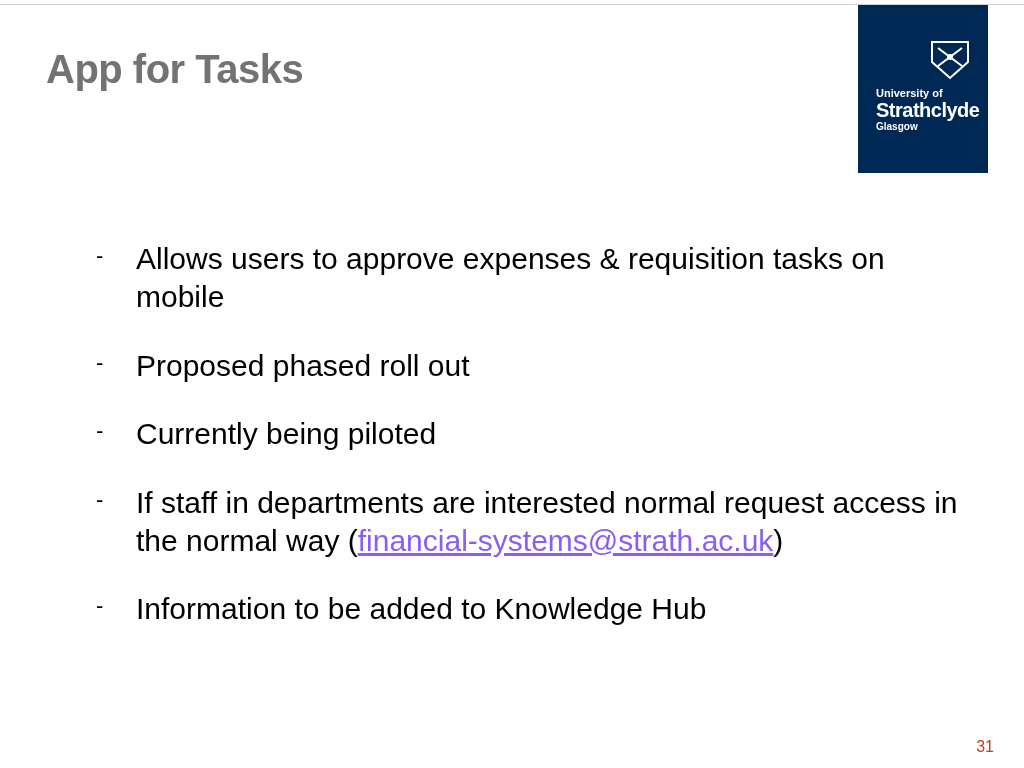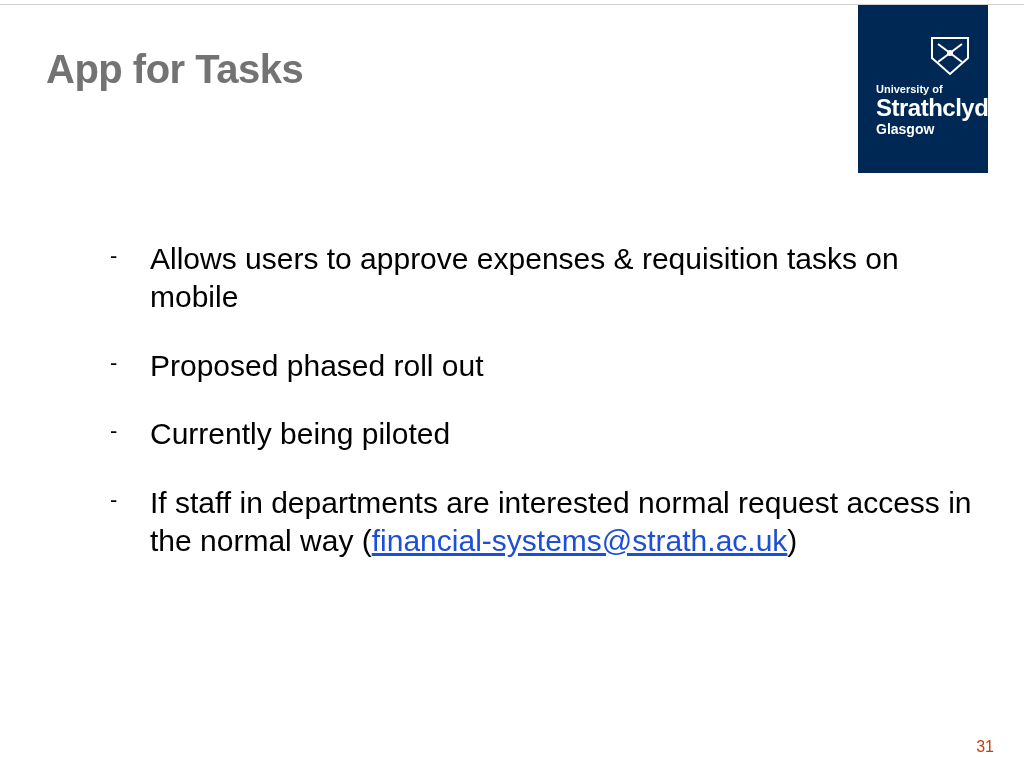--- a/index.html
+++ b/index.html
@@ -44,47 +44,47 @@
     }
     .crest {
       width: 44px;
       height: 40px;
       margin-bottom: 8px;
       margin-left: auto;
       margin-right: 6px;
     }
     .logo-text { text-align: left; width: 100%; padding-left: 8px; line-height: 1.05; }
     .logo-univ { font-size: 11px; font-weight: 600; }
-    .logo-strath { font-size: 24px; font-weight: 800; letter-spacing: -0.5px; }
-    .logo-glasgow { font-size: 14px; font-weight: 600; margin-top: 1px; }
+    .logo-strath { font-size: 20px; font-weight: 800; letter-spacing: -0.5px; }
+    .logo-glasgow { font-size: 10px; font-weight: 600; margin-top: 1px; }
     .bullets {
       position: absolute;
       top: 240px;
-      left: 102px;
+      left: 88px;
       right: 50px;
       list-style: none;
     }
     .bullets li {
       position: relative;
       font-size: 30px;
       color: #000;
       line-height: 1.28;
       margin-bottom: 30px;
       padding-left: 48px;
     }
     .bullets li::before {
       content: "-";
       position: absolute;
       left: 8px;
       top: 2px;
       font-size: 22px;
       color: #000;
     }
     .email-pre, .email-post { }
-    .email-link { color: #1d4ed8; text-decoration: underline; }
+    .email-link { color: #8b5cf6; text-decoration: underline; }
     .page-num {
       position: absolute;
       bottom: 12px;
       right: 30px;
       font-size: 16px;
       color: #c2410c;
     }
   </style>
 </head>
 <body>
@@ -105,15 +105,16 @@
     <div class="logo-strath">Strathclyde</div>
     <div class="logo-glasgow">Glasgow</div>
   </div>
 </div>
 
 <ul class="bullets">
   <li><span>Allows users to approve expenses &amp; requisition tasks on mobile</span></li>
   <li><span>Proposed phased roll out</span></li>
   <li><span>Currently being piloted</span></li>
   <li><span class="email-pre">If staff in departments are interested normal request access in the normal way (</span><a class="email-link">financial-systems@strath.ac.uk</a><span class="email-post">)</span></li>
+  <li><span>Information to be added to Knowledge Hub</span></li>
 </ul>
 
 <div class="page-num">31</div>
 
 </body></html>

